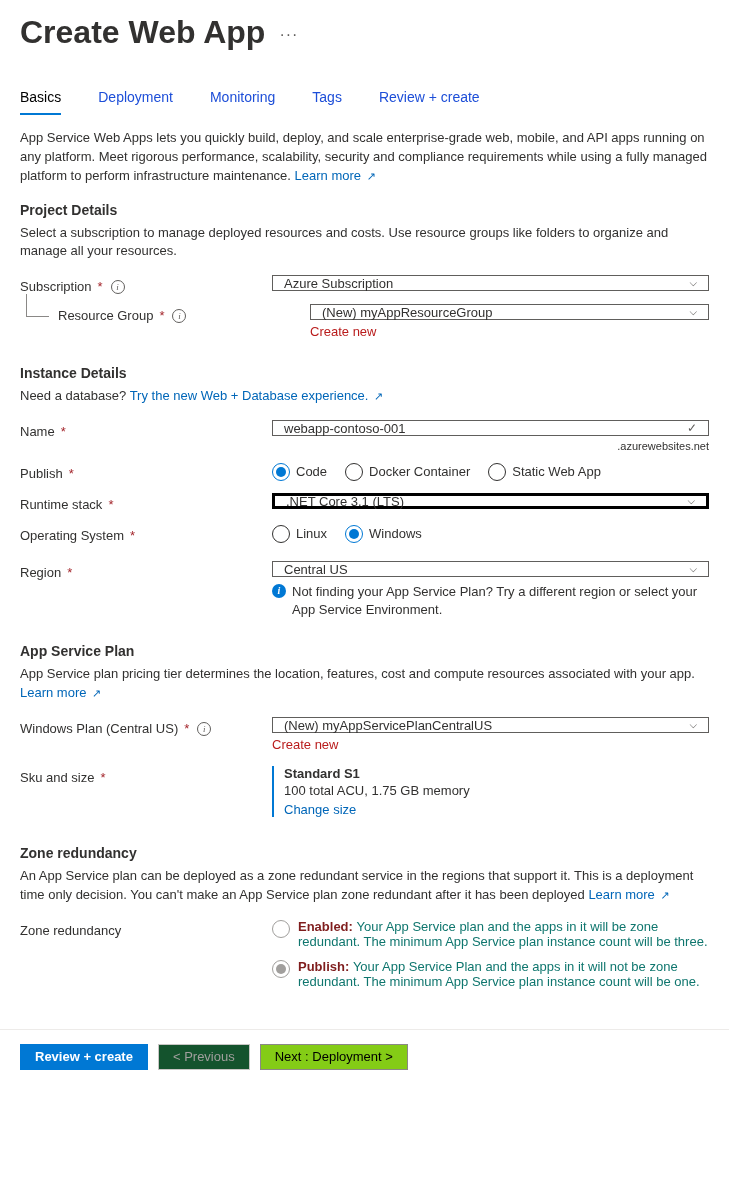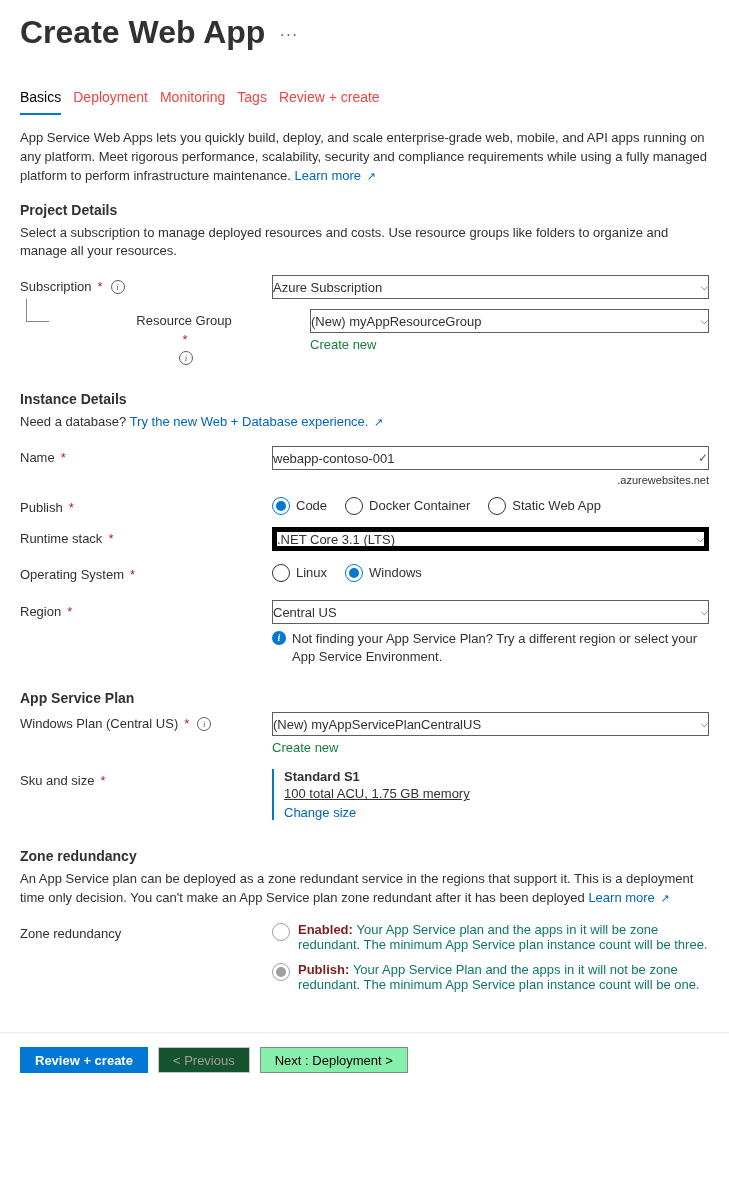--- a/index.html
+++ b/index.html
@@ -30,28 +30,28 @@
   .ellipsis-icon {
     font-size: 16px;
     color: #605e5c;
     letter-spacing: 1px;
     line-height: 1;
   }
 
   
   .tabs {
     display: flex;
-    gap: 12px;
+    gap: 37px;
     border-bottom: 0;
     margin-bottom: 14px;
   }
   .tab {
     padding: 6px 0 8px 0;
     font-size: 14px;
-    color: #ef4444;
+    color: #1d4ed8;
     cursor: pointer;
   }
   .tab.active {
     border-bottom: 2px solid #0078d4;
     color: #000;
     font-weight: 400;
   }
 
   .intro {
     font-size: 13px;
@@ -94,21 +94,20 @@
     padding-top: 4px;
     font-size: 13px;
     color: #323130;
     display: flex;
     align-items: center;
     gap: 4px;
   }
   .indented {
     padding-left: 38px;
     position: relative;
-    flex-direction: column;
   }
   .tree-connector {
     position: absolute;
     left: 6px;
     top: -10px;
     width: 22px;
     height: 22px;
     border-left: 1px solid #8a8886;
     border-bottom: 1px solid #8a8886;
   }
@@ -128,43 +127,43 @@
     color: #605e5c;
     font-style: italic;
     font-family: Georgia, serif;
     margin-left: 4px;
   }
   .form-input-col {
     flex: 1;
   }
   .combo {
     border: 1px solid #605e5c;
-    height: 24px;
+    height: 16px;
     display: flex;
     align-items: center;
     justify-content: space-between;
-    padding: 0 0;
+    padding: 0 11px;
     font-size: 13px;
     cursor: pointer;
     background: #fff;
     box-sizing: border-box;
   }
   .combo.highlight {
-    border: 5px solid #000000;
+    border: 3px solid #000000;
   }
   .chevron {
     font-size: 10px;
     color: #605e5c;
   }
   .checkmark {
     font-size: 12px;
     color: #605e5c;
   }
   .below-link {
-    color: #15803d;
+    color: #b91c1c;
     font-size: 13px;
     margin-top: 4px;
     display: inline-block;
     cursor: pointer;
   }
   .suffix {
     text-align: right;
     font-size: 11px;
     color: #323130;
     margin-top: 4px;
@@ -240,21 +239,20 @@
     padding-left: 10px;
   }
   .sku-name {
     font-weight: 600;
     font-size: 13px;
   }
   .sku-desc {
     font-size: 13px;
     color: #323130;
     margin: 2px 0 4px 0;
-    text-decoration: underline;
   }
 
   
   .zone-opt {
     display: flex;
     align-items: flex-start;
     gap: 8px;
     margin-bottom: 10px;
     font-size: 13px;
   }
@@ -278,21 +276,21 @@
     display: flex;
     gap: 10px;
     margin-top: 30px;
   }
   .btn {
     height: 26px;
     padding: 0 14px;
     font-size: 13px;
     cursor: pointer;
     border: 1px solid #8a8886;
-    background: #86efac;
+    background: #84cc16;
     display: inline-flex;
     align-items: center;
     justify-content: center;
   }
   .btn.primary {
     background: #0078d4;
     color: #fff;
     border-color: #0078d4;
     font-weight: 600;
   }
@@ -445,20 +443,24 @@
         <span class="chevron">⌵</span>
       </div>
       <div class="hint-row">
         <span class="info-badge">i</span>
         <span>Not finding your App Service Plan? Try a different region or select your App Service Environment.</span>
       </div>
     </div>
   </div>
 
   <h2 class="section" style="margin-top:24px">App Service Plan</h2>
+  <div class="section-desc">
+    <span>App Service plan pricing tier determines the location, features, cost and compute resources associated with your app.</span><br>
+    <a class="link"><span>Learn more</span> <span class="ext-icon">↗</span></a>
+  </div>
 
   <div class="form-row">
     <div class="form-label-col">
       <span>Windows Plan (Central US)</span>
         <span class="req">*</span>
       <span class="info-icon">i</span>
     </div>
     <div class="form-input-col">
       <div class="combo">
         <span>(New) myAppServicePlanCentralUS</span>

